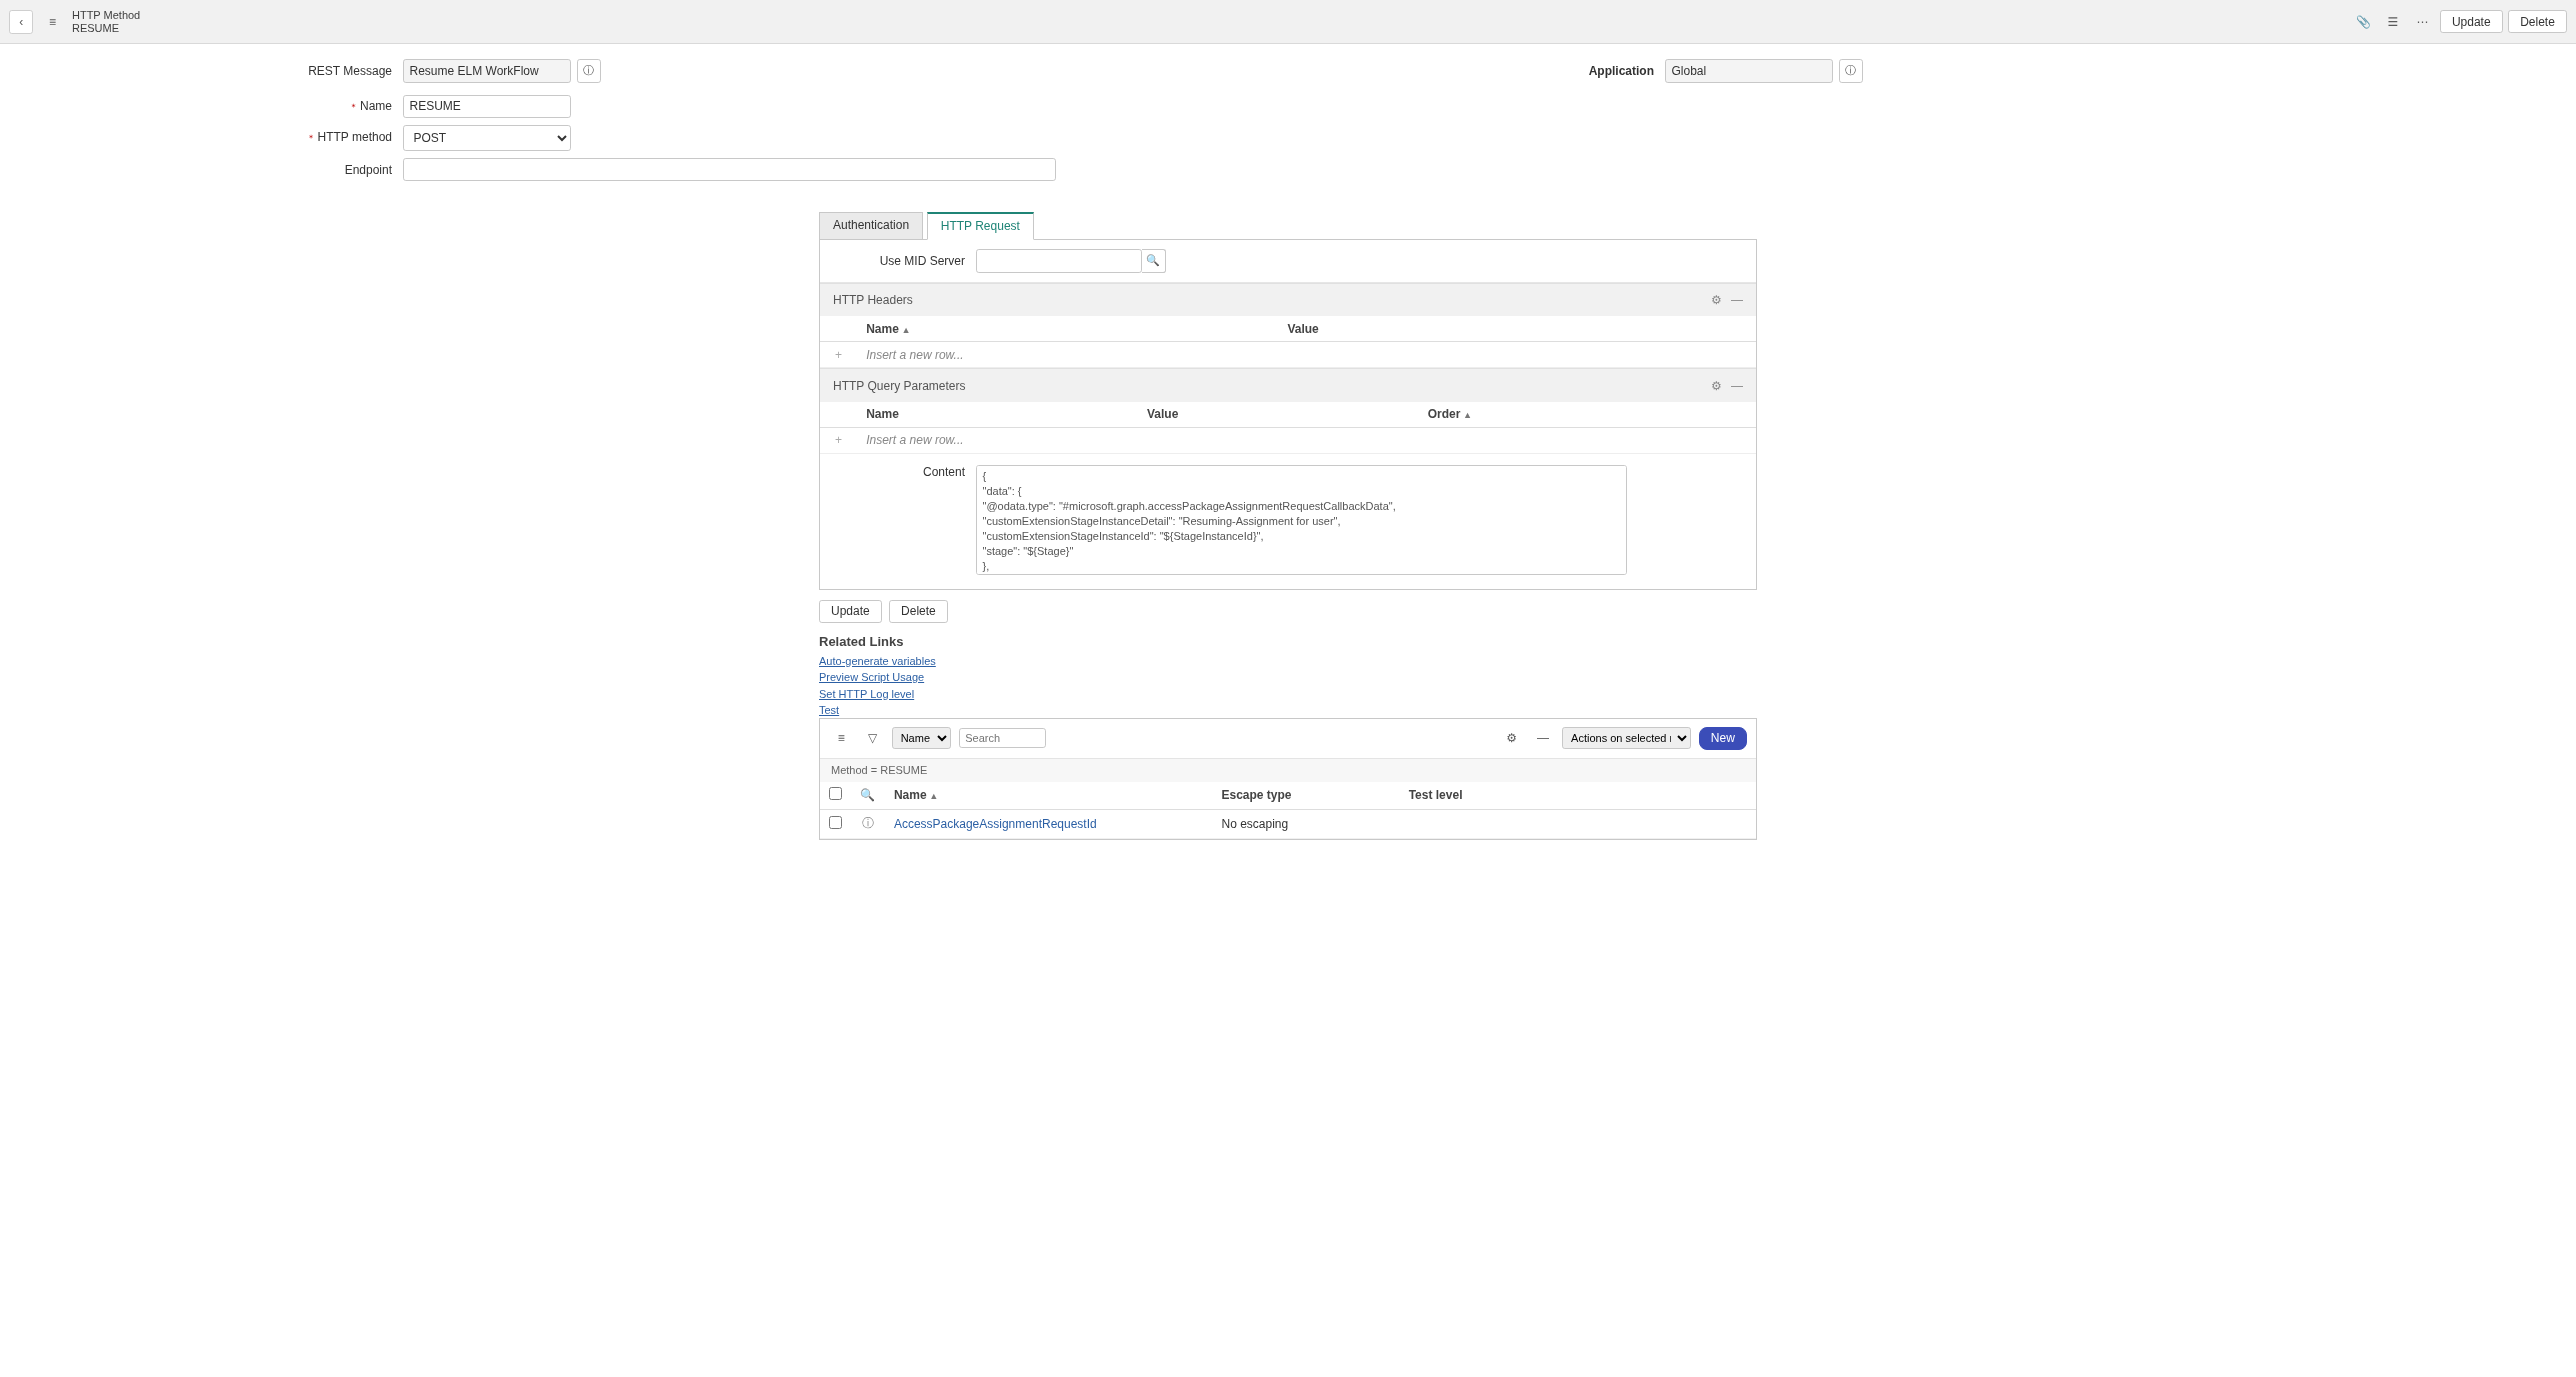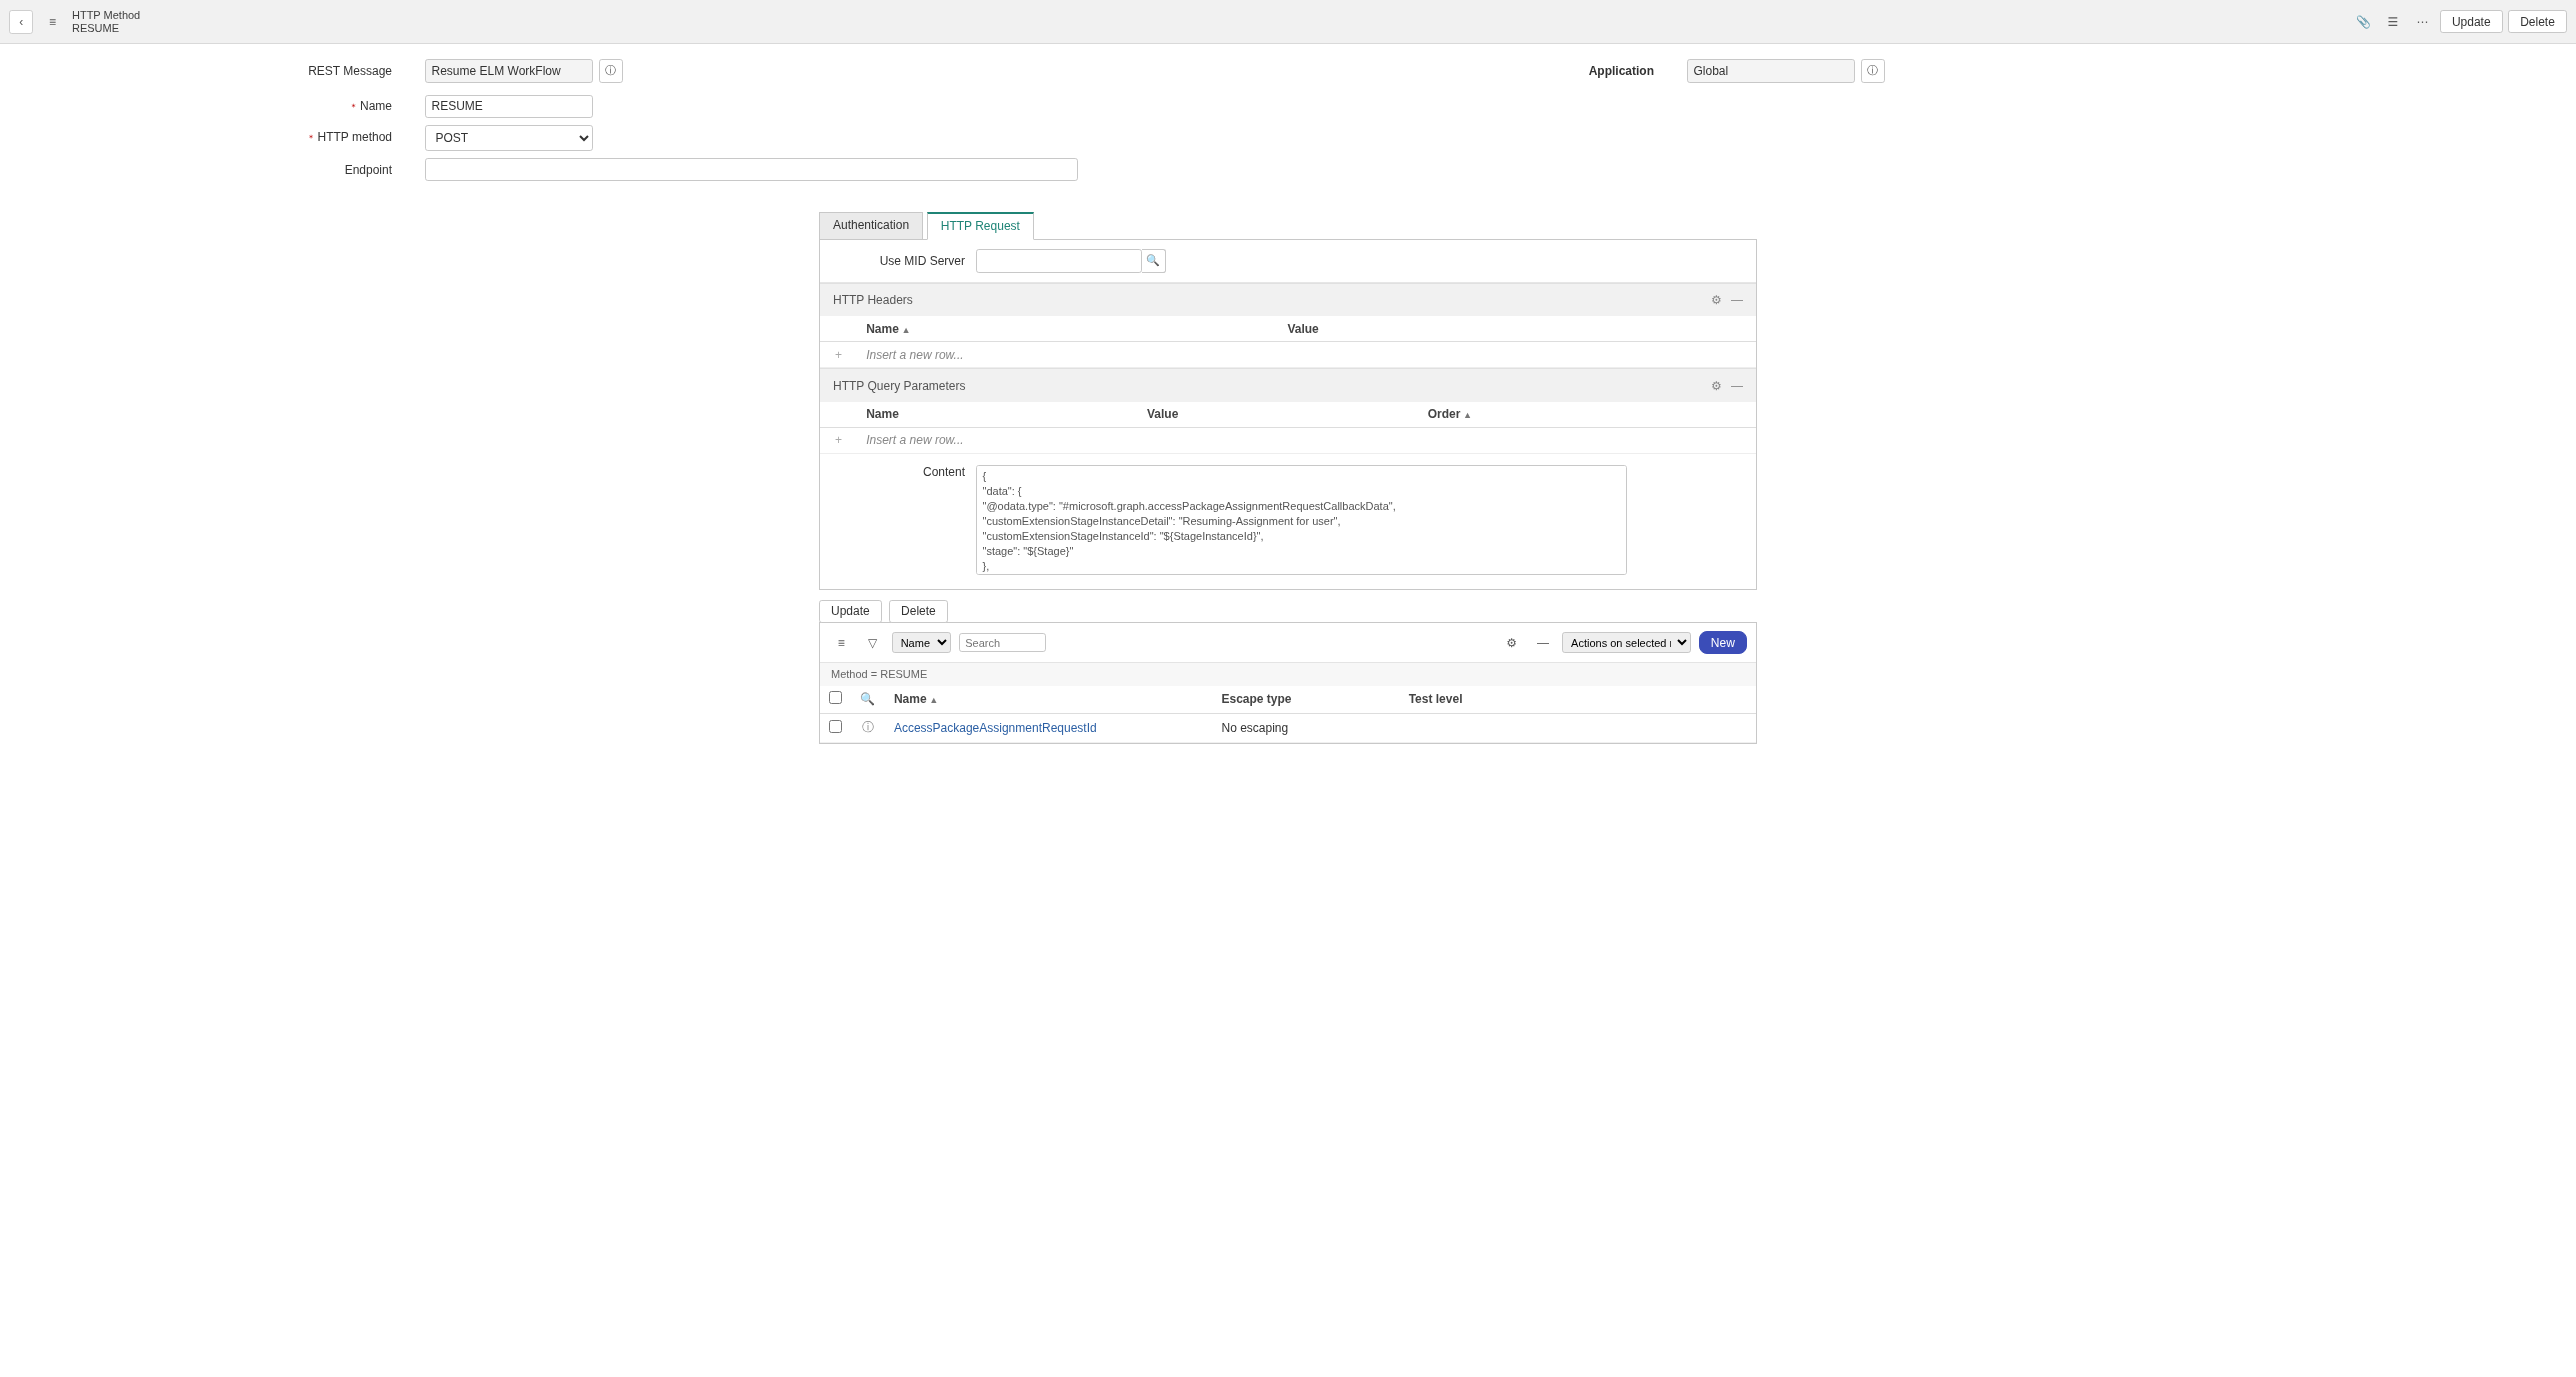--- a/index.html
+++ b/index.html
@@ -45,21 +45,20 @@
     color:#333;
     cursor:pointer;
   }
   
   .form-region { padding:9.2px 0 0 0; background:#fff; }
   .form-row {
     display:flex;
     margin: 3.7px 0;
     min-height:28px;
     align-items:center;
-    gap:22px;
   }
   .form-row .label-cell {
     width: 403px;
     text-align: right;
     padding-right: 11px;
     font-size: 12px;
     color:#333;
   }
   .form-row .label-cell .req { color:#b00; font-size:9.2px; padding-right:1.8px;}
   .form-row .input-cell { display:flex; align-items:center; gap:5.5px; }
@@ -361,20 +360,27 @@
 }</textarea>
     </div>
 
   </div>
 
   <div class="action-row">
     <button class="btn">Update</button>
     <button class="btn">Delete</button>
   </div>
 
+  <div class="related-links">
+    <h4>Related Links</h4>
+    <a href="#">Auto-generate variables</a>
+    <a href="#">Preview Script Usage</a>
+    <a href="#">Set HTTP Log level</a>
+    <a href="#">Test</a>
+  </div>
 
 
   <div class="lower-panel">
     <div class="list-toolbar">
       <div class="lt-left">
         <span class="icon-btn ghost">
             <span>≡</span>
           </span>
         <span class="icon-btn ghost">
             <span>▽</span>

